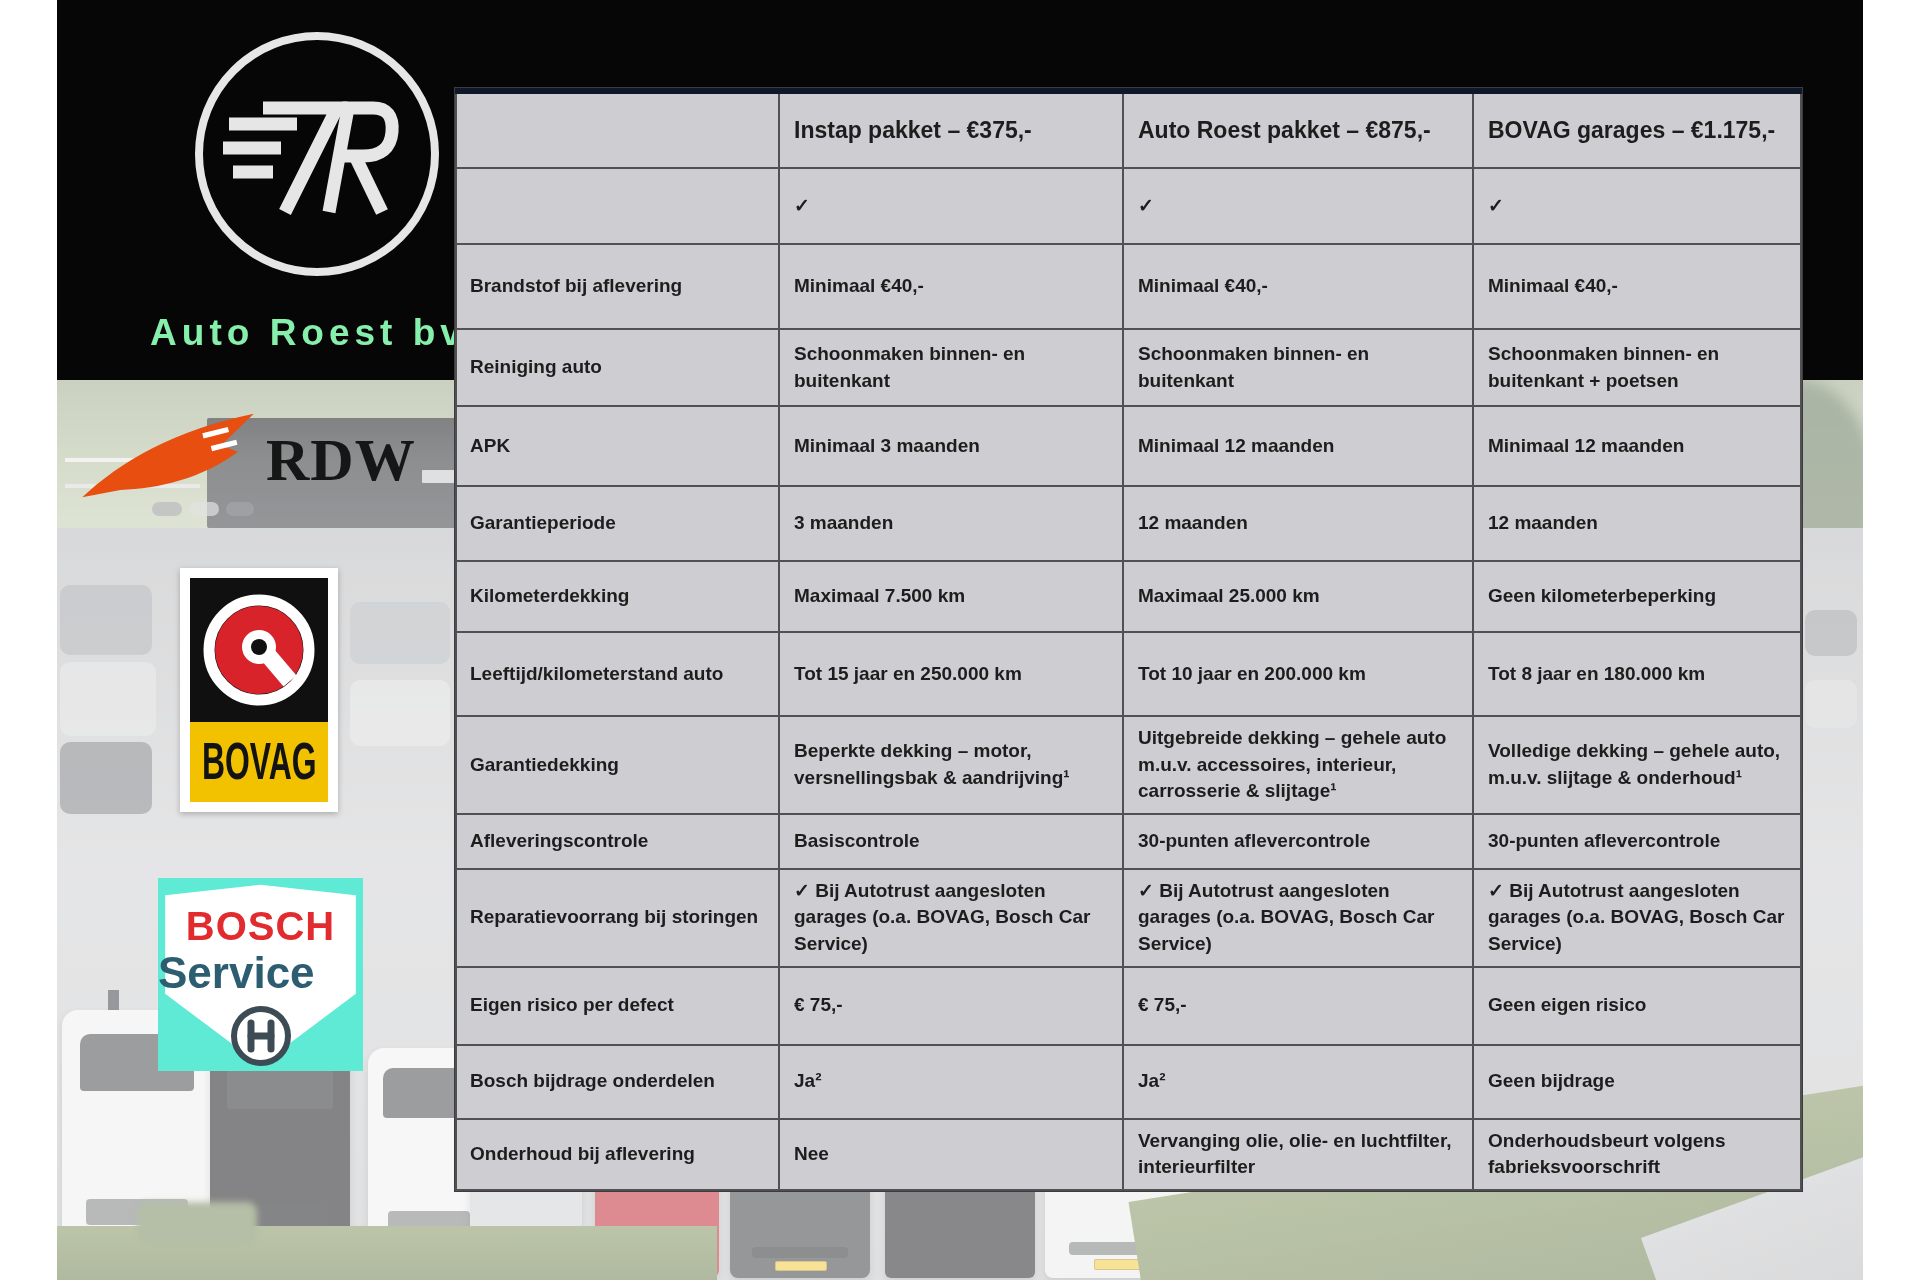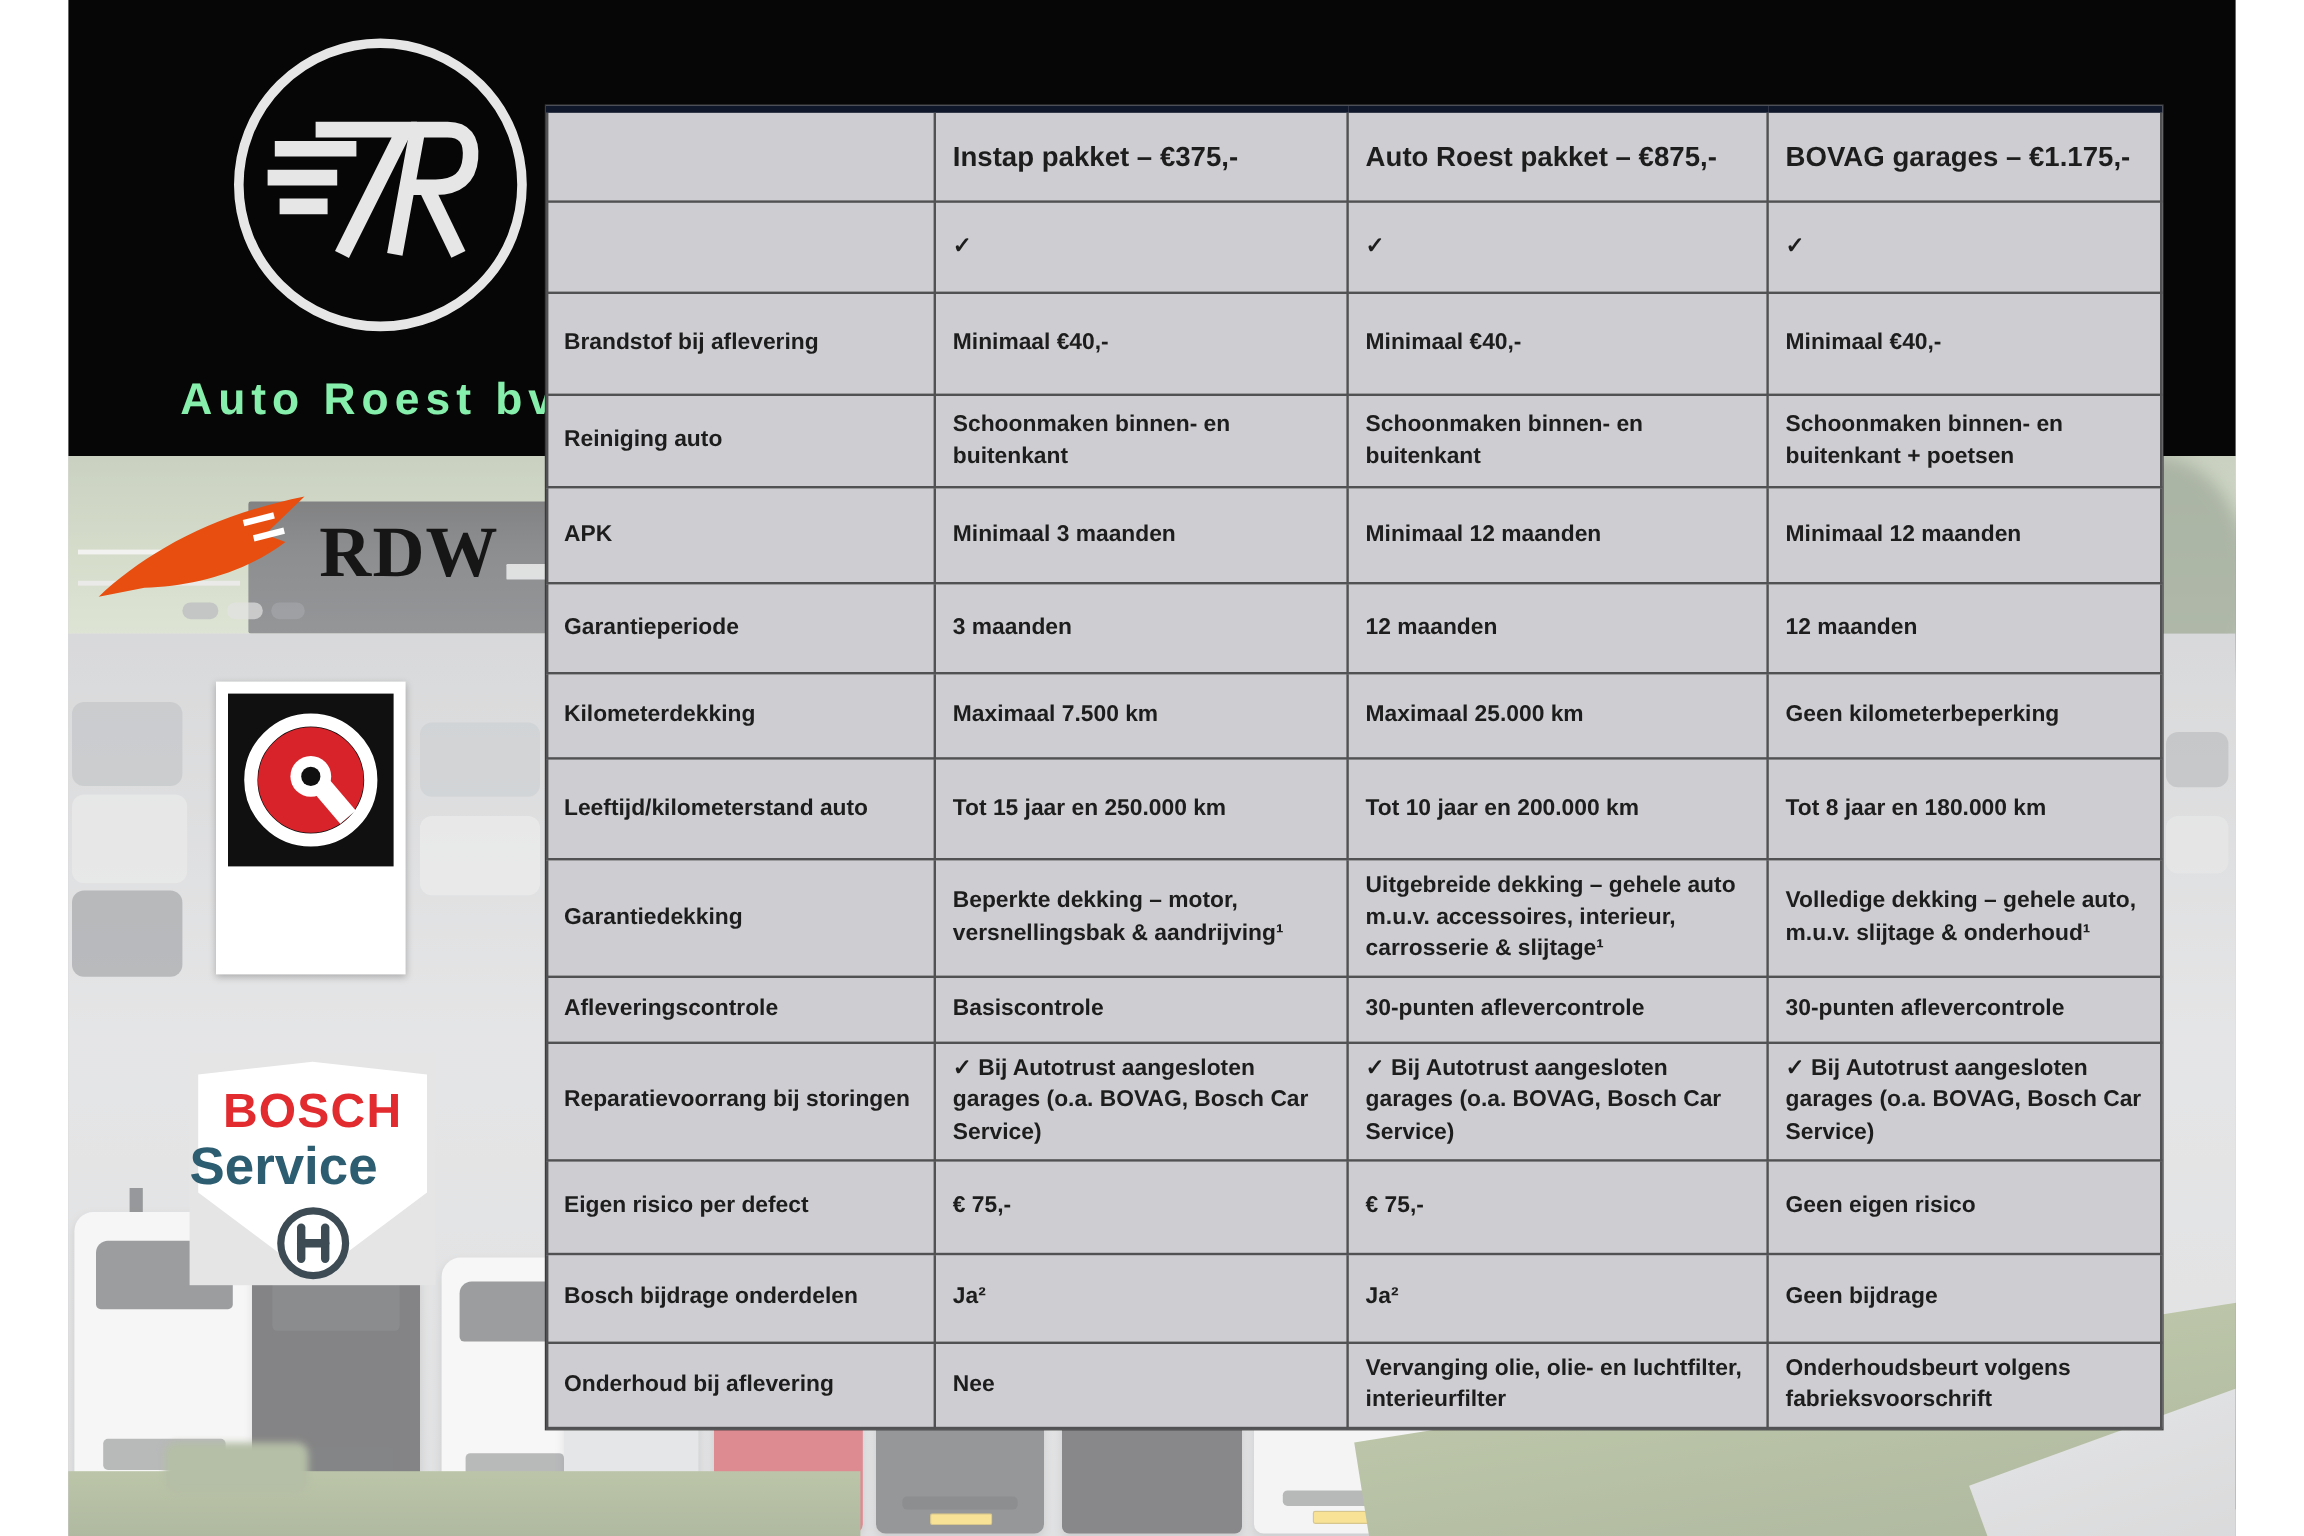--- a/index.html
+++ b/index.html
@@ -37,21 +37,21 @@
   .rdw-text{position:absolute;left:188px;top:18px;font-family:"Liberation Serif",serif;
             font-weight:700;font-size:60px;color:#161616;letter-spacing:1px;}
   
   .bovag{position:absolute;left:180px;top:568px;width:158px;height:244px;background:#ffffff;
          box-shadow:0 2px 6px rgba(0,0,0,.25);}
   .bovag .top{position:absolute;left:10px;top:10px;width:138px;height:144px;background:#101010;}
   .bovag .yellow{position:absolute;left:10px;top:154px;width:138px;height:80px;background:#f2c200;
                  display:flex;align-items:center;justify-content:center;}
   .bovag-text{font-weight:700;font-size:38px;color:#131313;transform:scaleY(1.35) scaleX(.84);letter-spacing:0;}
   
-  .bosch{position:absolute;left:158px;top:878px;width:205px;height:193px;background:#e5e5e5;}
+  .bosch{position:absolute;left:158px;top:878px;width:205px;height:193px;background:#5eead4;}
   .bosch .shield{position:absolute;left:0;top:0;width:100%;height:100%;background:#ffffff;
     clip-path:polygon(3.5% 9%,50% 3.5%,96.5% 9%,96.5% 60%,50% 97%,3.5% 60%);}
   .bosch .l1{position:absolute;left:0;top:26px;width:100%;text-align:center;
              font-weight:700;font-size:40px;letter-spacing:1px;color:#e12b2f;}
   .bosch .l2{position:absolute;left:0;top:70px;width:100%;text-align:left;
              font-weight:700;font-size:44px;color:#2c5d70;}
   .bosch .arm{position:absolute;left:50%;top:126px;transform:translateX(-50%);}
   
   .pkg{position:absolute;left:455px;top:88px;border-collapse:collapse;table-layout:fixed;
        background:#cecdd1;box-shadow:0 0 0 1px #3c3c3e;}
@@ -158,20 +158,23 @@
   <div class="bovag">
     <div class="top">
       <svg width="138" height="144" viewBox="0 0 138 144">
         <circle cx="69" cy="72" r="50" fill="none" stroke="#ffffff" stroke-width="11"></circle>
         <circle cx="69" cy="72" r="44" fill="#d8232a"></circle>
         <path d="M72,70 L100,103" stroke="#ffffff" stroke-width="17"></path>
         <circle cx="69" cy="69" r="17" fill="#ffffff"></circle>
         <circle cx="69" cy="69" r="8" fill="#101010"></circle>
       </svg>
     </div>
+    <div class="yellow">
+      <span class="bovag-text">BOVAG</span>
+    </div>
   </div>
 
   <div class="bosch">
     <div class="shield"></div>
     <div class="l1">BOSCH</div>
     <div class="l2">Service</div>
     <svg class="arm" width="64" height="64" viewBox="-32 -32 64 64">
       <circle cx="0" cy="0" r="27" fill="#ffffff" stroke="#3c4b54" stroke-width="6"></circle>
       <g stroke="#3c4b54" stroke-width="7" stroke-linecap="round">
         <line x1="-10" y1="-13" x2="-10" y2="13"></line>

